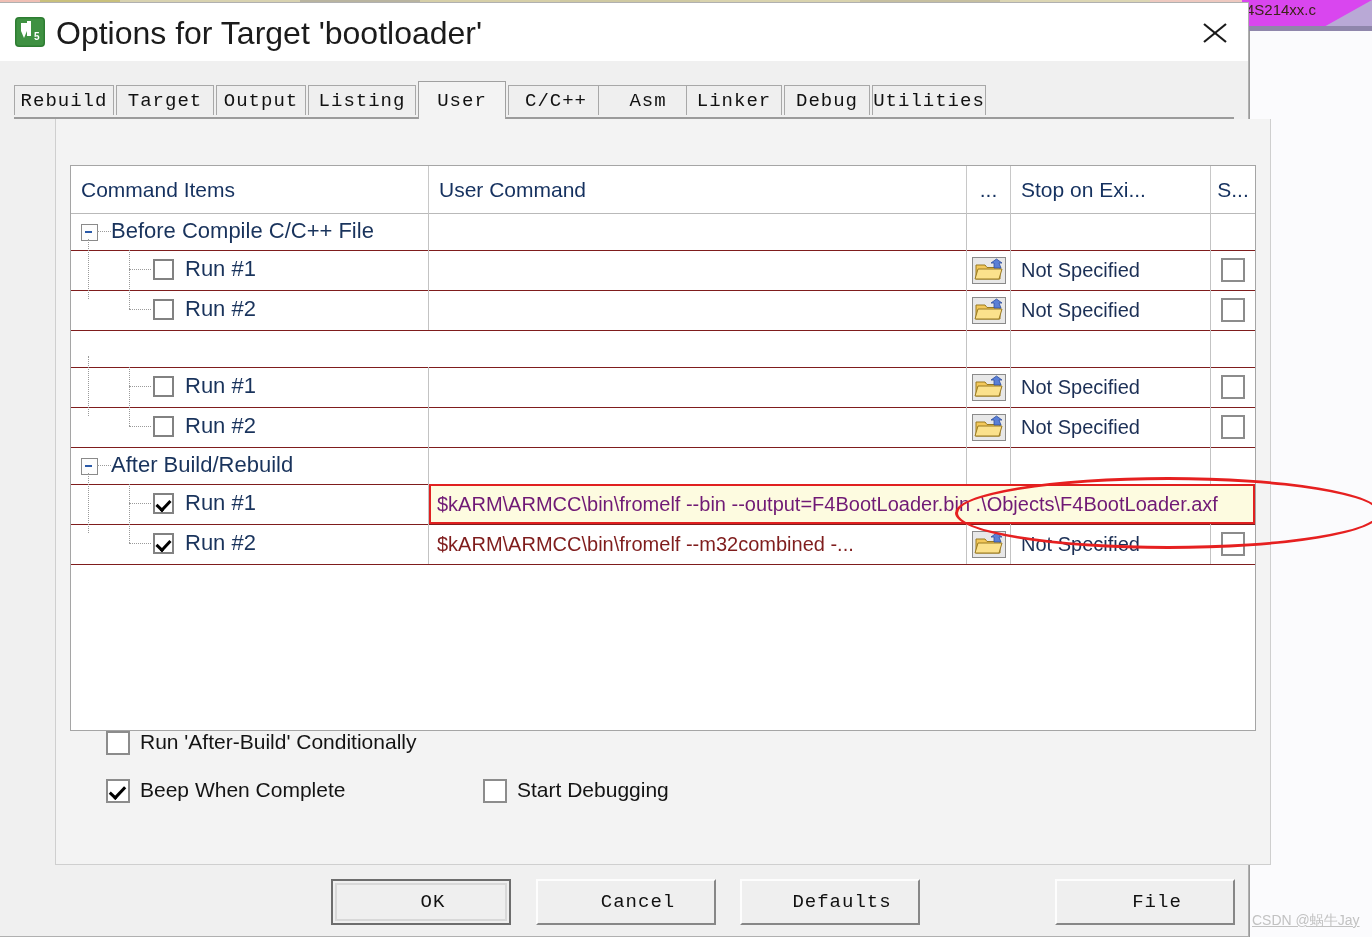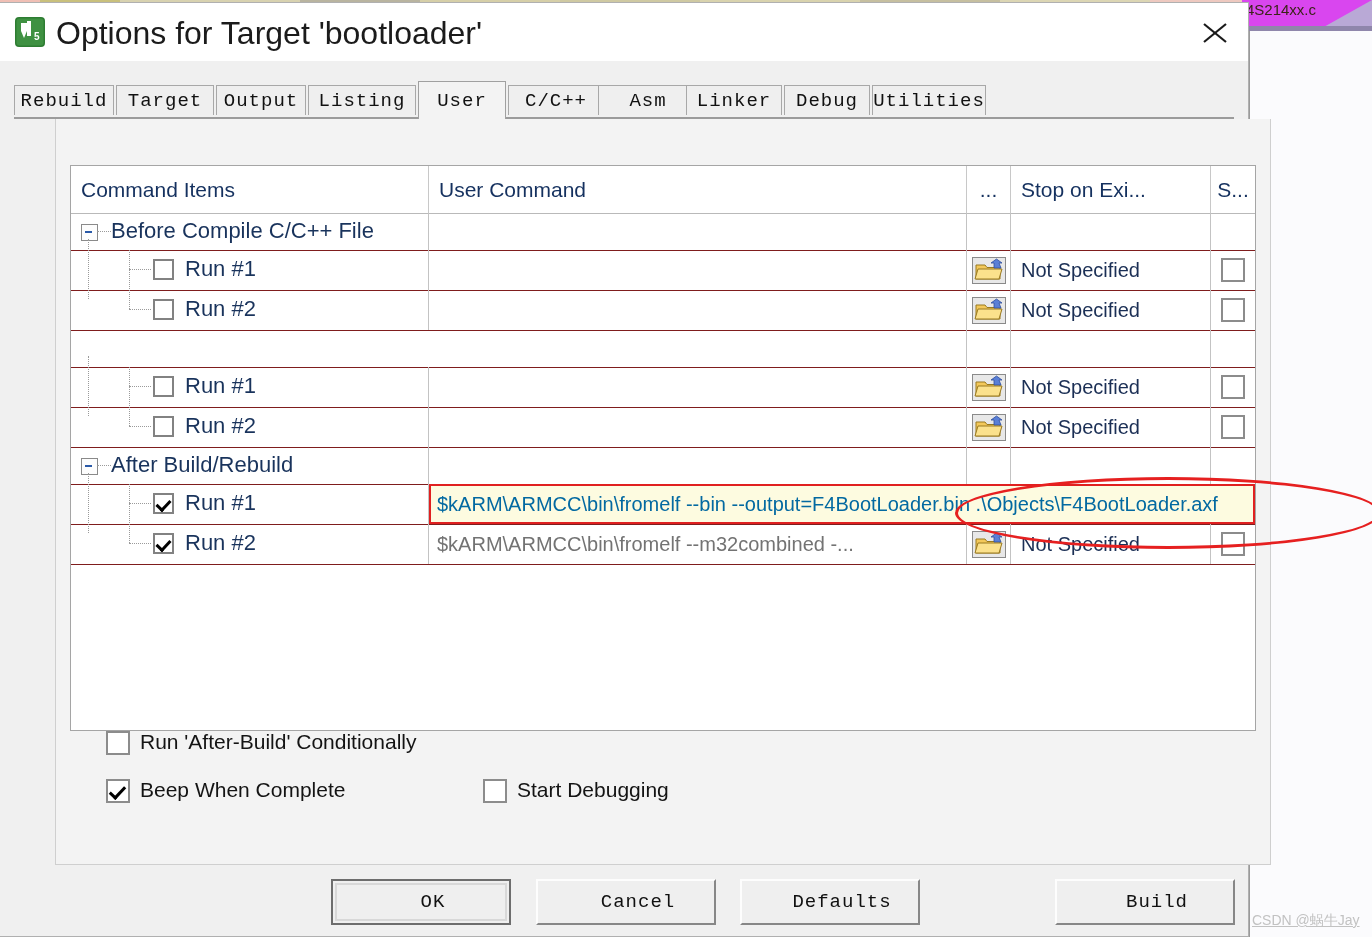--- a/index.html
+++ b/index.html
@@ -52,21 +52,21 @@
      font-size:21px;color:#15315f;padding-left:10px;box-sizing:border-box;
      border-right:1px solid #c8c8c8;cursor:pointer;}
   .hcell:last-child{border-right:none;}
   #gridbody{position:absolute;left:0;top:47px;width:1184px;height:518px;}
   .row{position:absolute;left:0;width:1184px;height:40px;border-bottom:1px solid #7f1d1d;}
   .row.grp{height:37px;}
   .c-items{position:absolute;left:0;top:0;width:358px;height:100%;
      border-right:1px solid #c3c3c3;box-sizing:border-box;}
   .c-cmd{position:absolute;left:358px;top:0;width:538px;height:100%;
      border-right:1px solid #c3c3c3;box-sizing:border-box;display:flex;align-items:center;
-     padding-left:8px;font-size:20px;color:#737373;white-space:nowrap;overflow:hidden;}
+     padding-left:8px;font-size:20px;color:#7f1d1d;white-space:nowrap;overflow:hidden;}
   .c-dots{position:absolute;left:896px;top:0;width:44px;height:100%;
      border-right:1px solid #c3c3c3;box-sizing:border-box;display:flex;align-items:center;
      justify-content:center;}
   .c-stop{position:absolute;left:940px;top:0;width:200px;height:100%;
      border-right:1px solid #c3c3c3;box-sizing:border-box;display:flex;align-items:center;
      padding-left:10px;font-size:20px;color:#1b2f55;}
   .c-s{position:absolute;left:1140px;top:0;width:44px;height:100%;
      box-sizing:border-box;display:flex;align-items:center;justify-content:center;}
   
   .tw-expander{position:absolute;left:10px;top:11px;width:15px;height:15px;
@@ -83,21 +83,21 @@
   .chk.on:after{content:"";position:absolute;left:4px;top:2px;width:6px;height:11px;
      border:solid #000;border-width:0 3px 3px 0;transform:rotate(43deg);}
   .run-label{position:absolute;left:114px;top:6px;font-size:22px;color:#19335c;white-space:nowrap;}
   
   .folder{width:34px;height:27px;position:relative;cursor:pointer;}
   
   .scell-box{width:24px;height:24px;border:2px solid #8c8c8c;background:#fff;box-sizing:border-box;cursor:pointer;}
   
   #editcell{position:absolute;left:358px;top:0;width:826px;height:40px;
      background:#fdfbe0;border:2px solid #e02020;box-sizing:border-box;
-     display:flex;align-items:center;padding-left:6px;font-size:20px;color:#0369a1;
+     display:flex;align-items:center;padding-left:6px;font-size:20px;color:#701a75;
      white-space:nowrap;overflow:hidden;z-index:4;}
   #annot-ellipse{position:absolute;left:955px;top:477px;width:420px;height:66px;
      border:3px solid #e62020;border-radius:50%;z-index:9;pointer-events:none;}
   .optbox{position:absolute;width:24px;height:24px;border:2px solid #8c8c8c;background:#fff;
      box-sizing:border-box;cursor:pointer;}
   .optbox.on:after{content:"";position:absolute;left:5px;top:2px;width:6px;height:13px;
      border:solid #000;border-width:0 3px 3px 0;transform:rotate(43deg);}
   .optlabel{position:absolute;font-size:21px;color:#141414;white-space:nowrap;}
   
   .dlgbtn{position:absolute;top:876px;height:46px;background:#efefef;
@@ -330,18 +330,18 @@
     <div class="optbox on" id="opt2box" style="left:50px;top:660px;"></div>
     <span class="optlabel" style="left:84px;top:659px;">Beep When Complete</span>
 
     <div class="optbox" id="opt3box" style="left:427px;top:660px;"></div>
     <span class="optlabel" style="left:461px;top:659px;">Start Debugging</span>
   </div>
 
   <div class="dlgbtn default" style="left:331px;width:180px;">OK</div>
   <div class="dlgbtn" style="left:536px;width:180px;">Cancel</div>
   <div class="dlgbtn" style="left:740px;width:180px;">Defaults</div>
-  <div class="dlgbtn" style="left:1055px;width:180px;">Build</div>
+  <div class="dlgbtn" style="left:1055px;width:180px;">File</div>
 </div>
 
 <div id="annot-ellipse"></div>
 
 <div id="watermark">CSDN @蜗牛Jay</div>
 
 </body></html>

